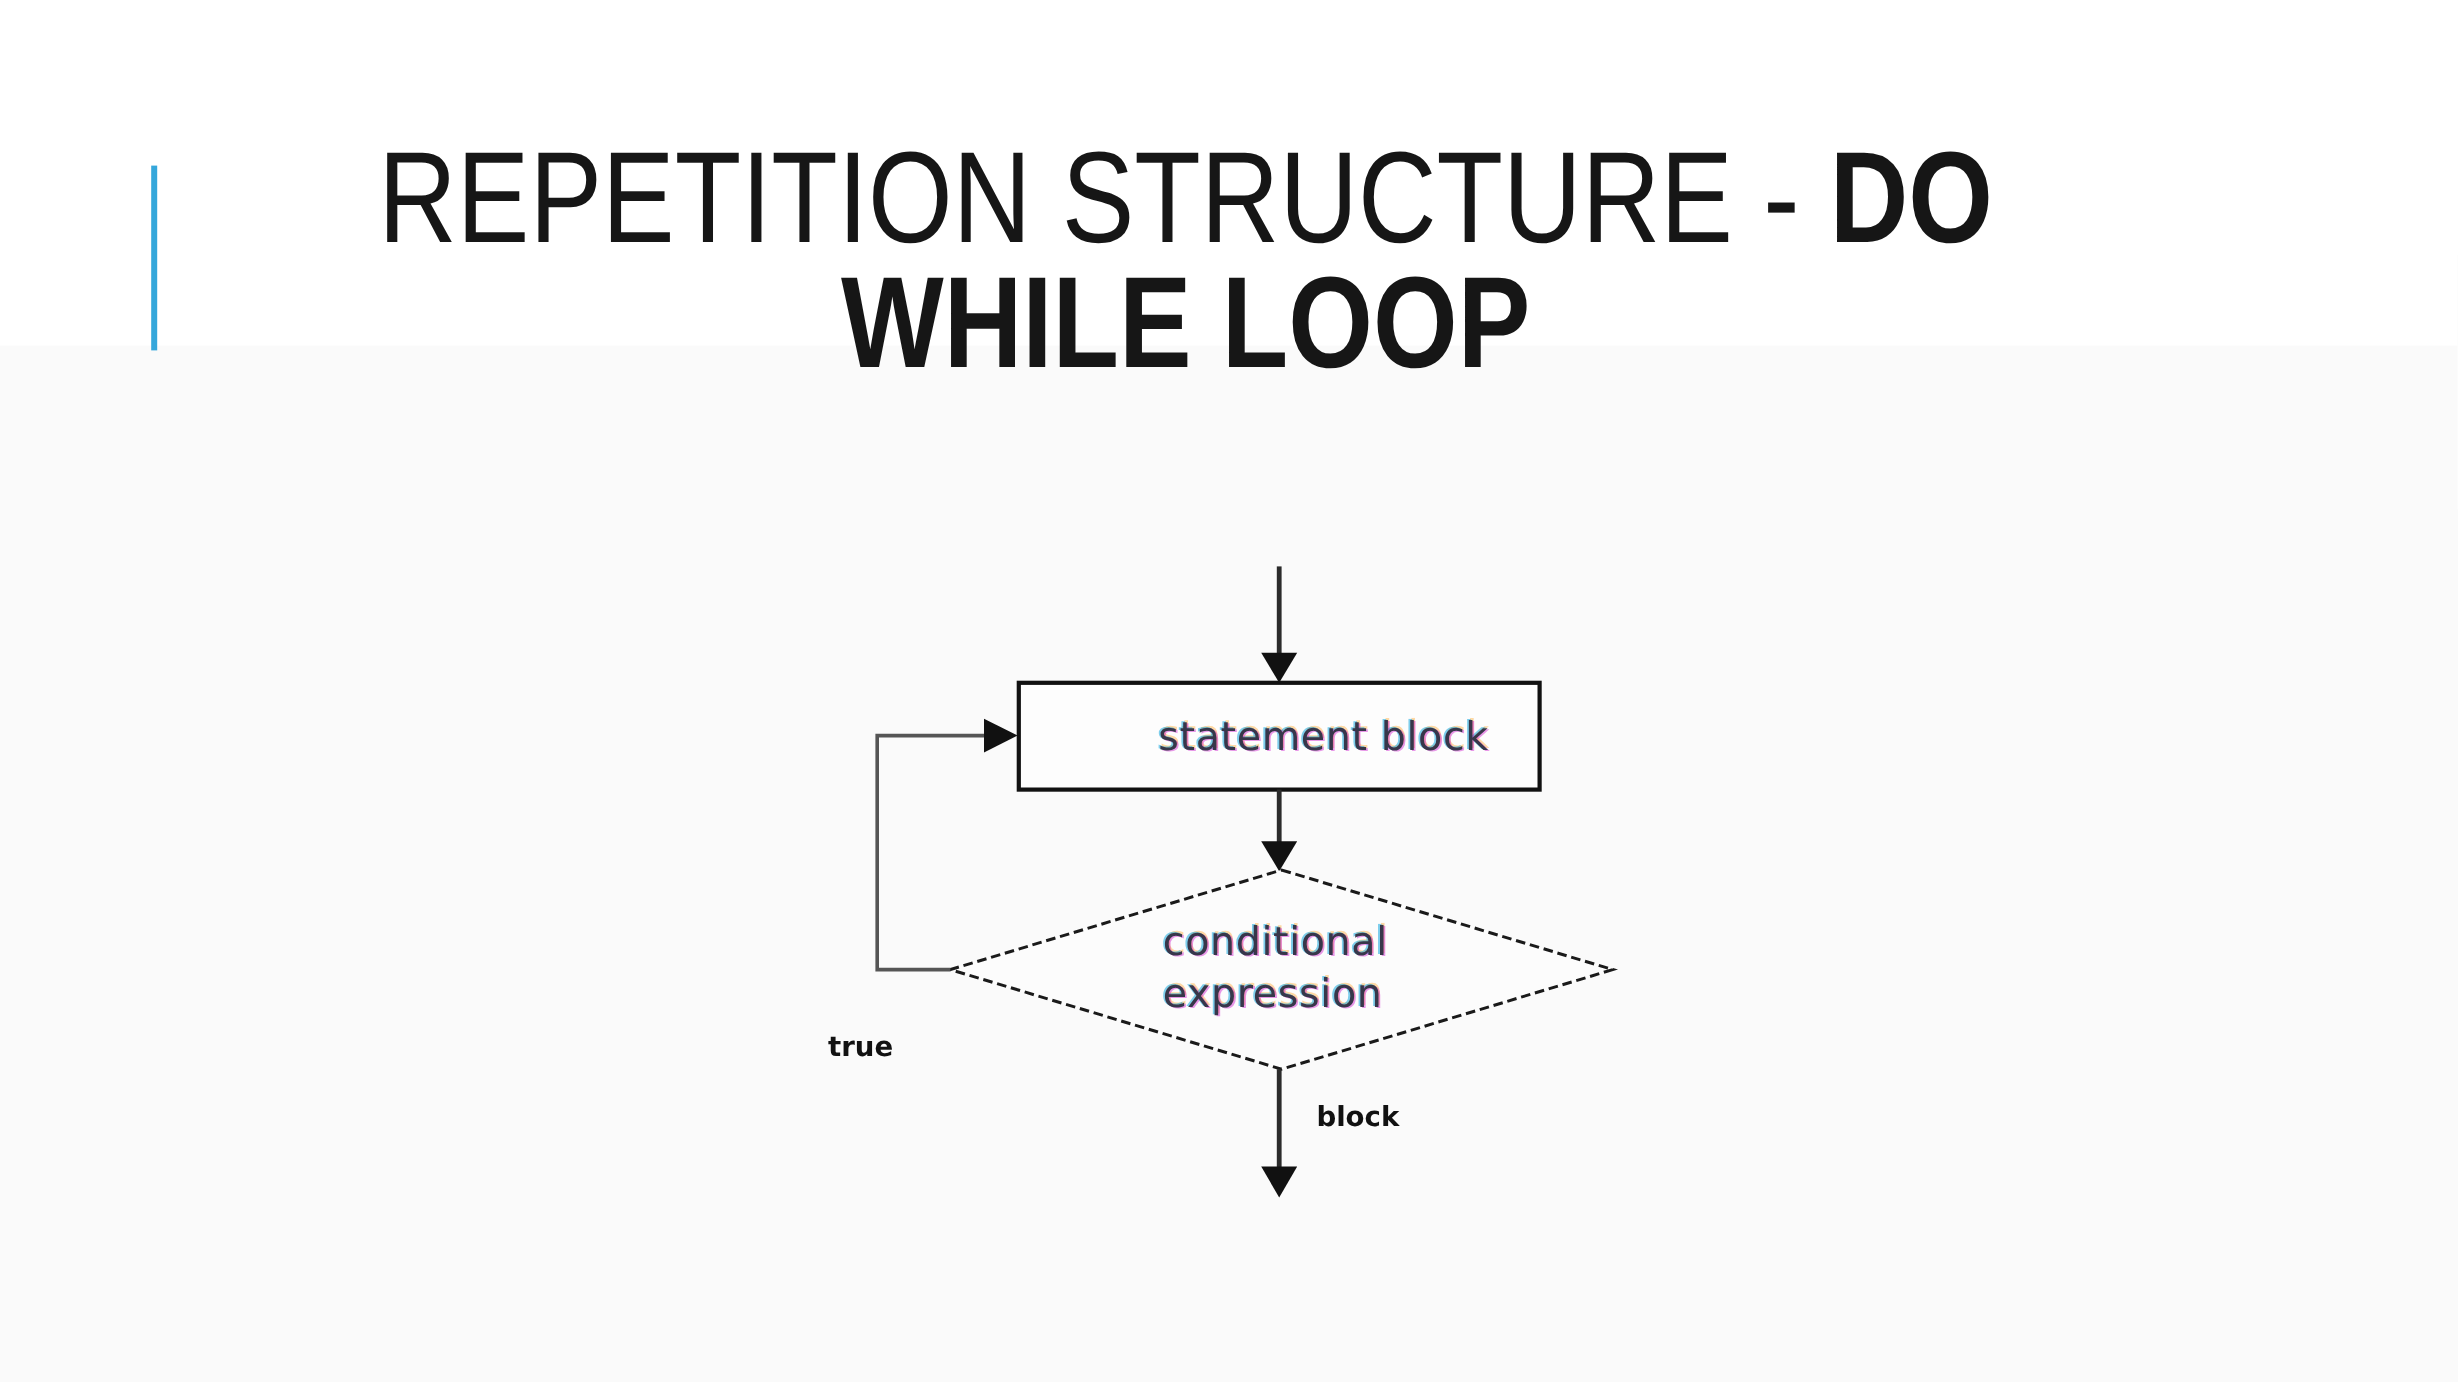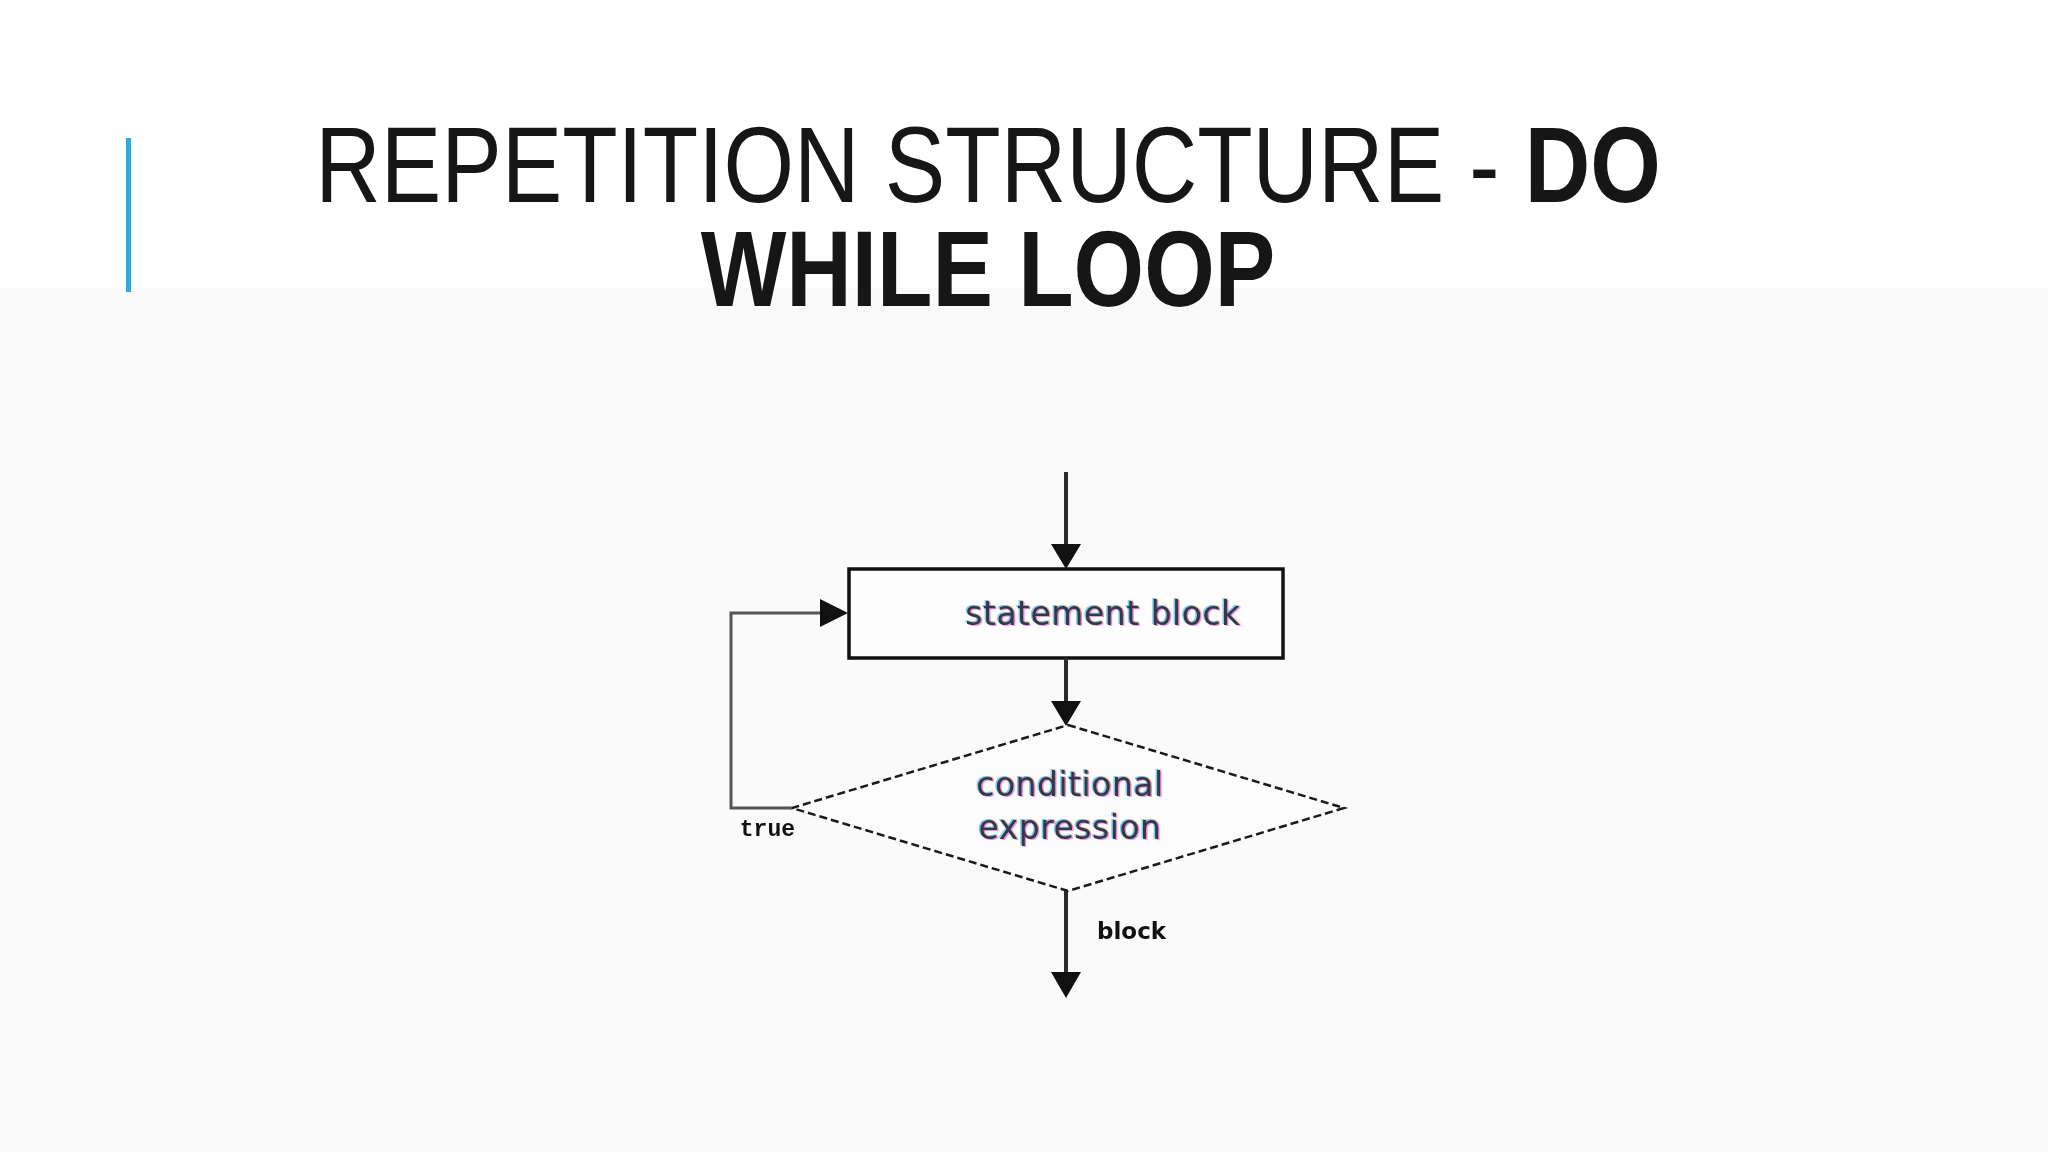--- a/index.html
+++ b/index.html
@@ -41,30 +41,30 @@
     font-size:33px;letter-spacing:0.5px;color:#37374a;
     text-shadow:1.5px 1px 0 rgba(200,0,200,0.40),
                -1.5px -1px 0 rgba(0,160,220,0.50),
                 1px -1.5px 0 rgba(255,150,0,0.35);
   }
   .statement-label{
     left:849px;top:569px;width:508px;height:89px;
     display:flex;align-items:center;justify-content:center;
   }
   .condition-label{
-    left:940px;top:763px;width:260px;
-    text-align:center;line-height:43px;
+    left:969px;top:763px;width:260px;
+    line-height:43px;
   }
   
   .branch-label{
     position:absolute;
     font-family:"DejaVu Sans", sans-serif;
     font-weight:700;font-size:23px;color:#111111;
   }
-  .true-label{left:690px;top:817px;width:105px;text-align:right;font-family:Liberation Mono, monospace;}
+  .true-label{left:690px;top:860px;width:105px;text-align:left;}
   .false-label{left:1097px;top:918px;}
 </style>
 </head>
 <body>
 
 <div>
 
   <div class="content-band"></div>
 
   <div class="accent-bar" style="background: rgb(53, 167, 219);"></div>

